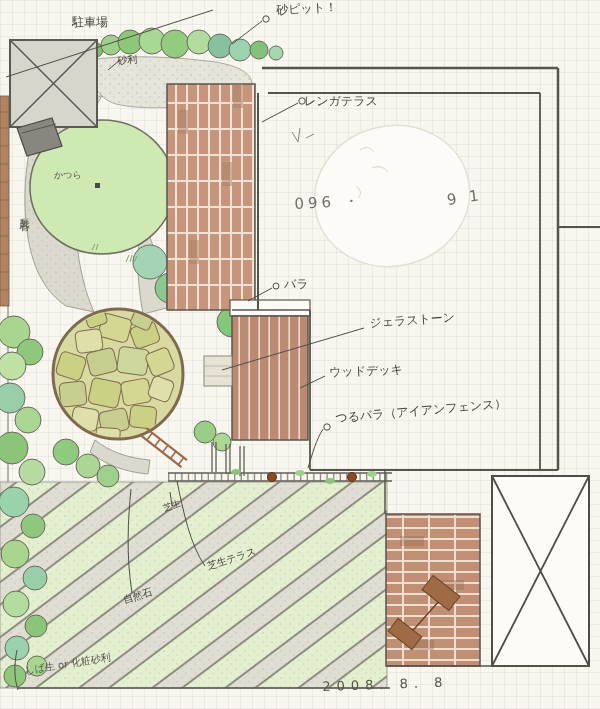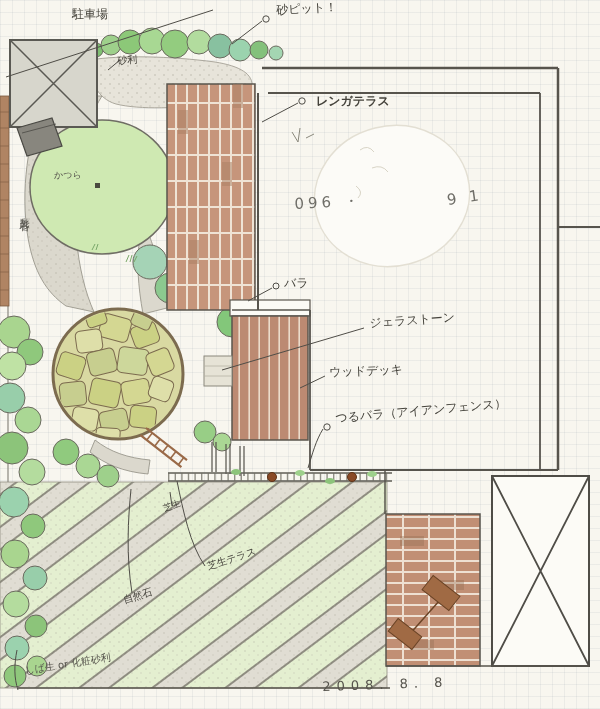--- a/index.html
+++ b/index.html
@@ -270,25 +270,25 @@
     <circle cx="327" cy="427" r="3.2"></circle>
     <path d="M323,429 C316,440 312,455 308,468"></path>
     <path d="M131,489 C128,520 126,555 132,593"></path>
     <path d="M177,481 C183,510 190,545 205,566"></path>
     <path d="M172,506 L170,492"></path>
     <path d="M17,650 C14,665 14,678 18,690"></path>
     <path d="M120,60 L108,70"></path>
   </g>
 </svg>
 
-<div class="lbl" style="left:66px;top:8px;padding-left:6px;">駐車場</div>
+<div class="lbl" style="left:66px;top:16px;padding-left:6px;">駐車場</div>
 <div class="lbl" style="left:276px;top:4px;transform:rotate(-3deg);">砂ピット！</div>
 <div class="lbl sm" style="left:117px;top:56px;transform:rotate(-4deg);">砂利</div>
-<div class="lbl" style="left:316px;top:95px;font-weight:bold;">レンガテラス</div>
-<div class="lbl" style="left:284px;top:278px;font-family:Liberation Mono, monospace;">バラ</div>
+<div class="lbl" style="left:304px;top:95px;">レンガテラス</div>
+<div class="lbl" style="left:284px;top:278px;">バラ</div>
 <div class="lbl" style="left:369px;top:317px;transform:rotate(-4deg);">ジェラストーン</div>
 <div class="lbl" style="left:329px;top:366px;transform:rotate(-2deg);">ウッドデッキ</div>
 <div class="lbl" style="left:335px;top:412px;transform:rotate(-5deg);">つるバラ（アイアンフェンス）</div>
 <div class="lbl tiny hand" style="left:54px;top:171px;">かつら</div>
 <div class="lbl sm vert hand" style="left:20px;top:210px;transform:rotate(4deg);">乱形石</div>
 <div class="lbl tiny" style="left:162px;top:505px;transform:rotate(-20deg);">芝生</div>
 <div class="lbl sm" style="left:122px;top:596px;transform:rotate(-18deg);">自然石</div>
 <div class="lbl sm" style="left:206px;top:562px;transform:rotate(-18deg);">芝生テラス</div>
 <div class="lbl sm hand" style="left:24px;top:666px;transform:rotate(-9deg);">しば生 or 化粧砂利</div>
 <div class="lbl phone" style="left:294px;top:197px;transform:rotate(-3deg);">096 ・</div>

